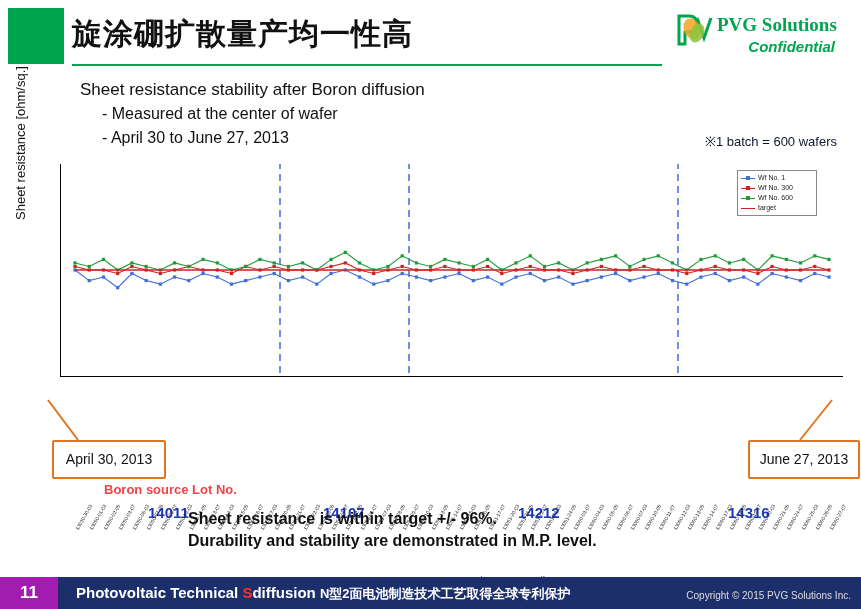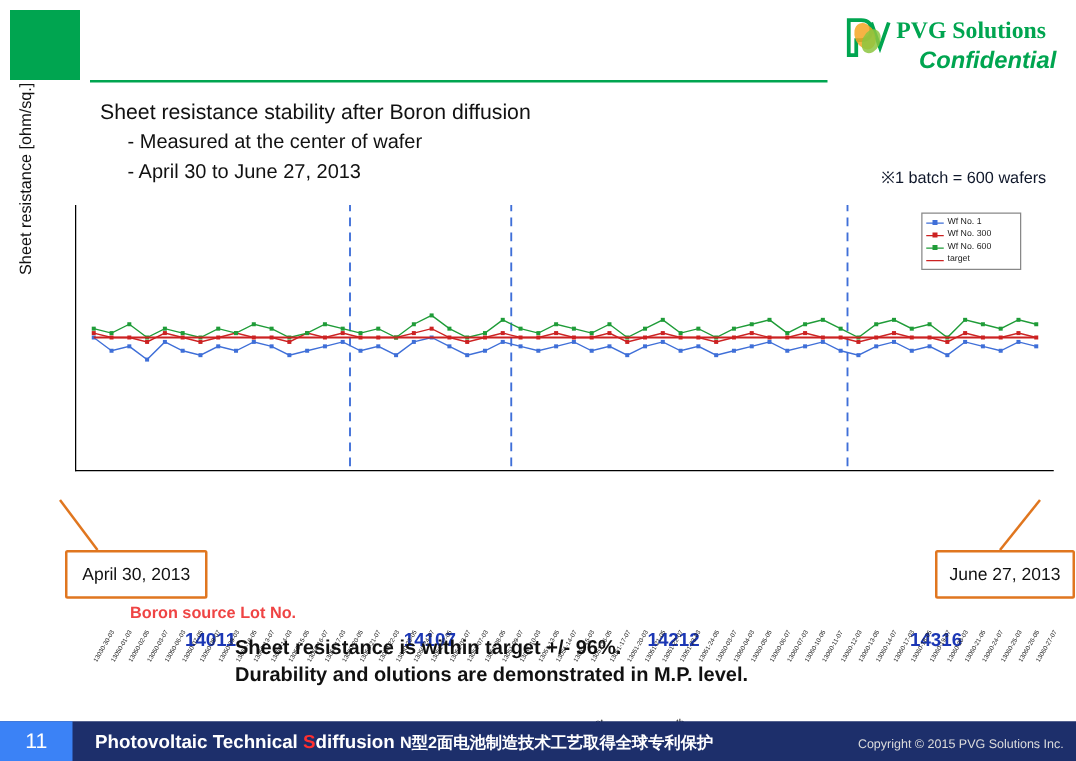--- a/index.html
+++ b/index.html
@@ -29,22 +29,22 @@
   .logo{
     position:absolute;right:10px;top:12px;width:180px;height:52px;
   }
   .logo-text{
     position:absolute;left:46px;top:2px;
     font-size:19px;font-weight:bold;color:#00a550;
     font-family:"Liberation Serif", serif;
     white-space:nowrap;
   }
   .logo-conf{
-    position:absolute;right:6px;top:26px;
-    font-size:19px;font-style:italic;font-weight:bold;color:#00a550;
+    position:absolute;right:16px;top:26px;
+    font-size:15px;font-style:italic;font-weight:bold;color:#00a550;
     white-space:nowrap;
   }
 
   
   .bullets{position:absolute;left:80px;top:78px;color:#111;}
   .b1{font-size:17px;line-height:24px;}
   .b2{font-size:16px;line-height:24px;margin-left:22px;}
   .note{
     position:absolute;right:24px;top:132px;font-size:13px;color:#0f172a;
     white-space:nowrap;
@@ -115,38 +115,39 @@
   }
   .wc-circ:before{
     content:"";position:absolute;left:5px;top:8px;width:14px;height:9px;
     background:#fff;border-radius:50% 50% 45% 45%;
   }
   .wc-text{position:absolute;left:30px;top:2px;font-size:16px;color:#111;white-space:nowrap;}
 
   
   .footer{position:absolute;left:0;bottom:0;width:861px;height:32px;background:#1d2f6b;}
   .pagenum{
-    position:absolute;left:0;bottom:0;width:58px;height:32px;background:#3b82f6;
-    color:#fff;font-size:17px;font-weight:normal;display:flex;align-items:center;justify-content:center;
+    position:absolute;left:0;bottom:0;width:58px;height:32px;background:#a21caf;
+    color:#fff;font-size:17px;font-weight:bold;display:flex;align-items:center;justify-content:center;
   }
   .foot-txt{
     position:absolute;left:76px;bottom:6px;color:#fff;font-size:15px;font-weight:bold;white-space:nowrap;
   }
   .foot-txt .red{color:#ff2f2f;}
   .foot-txt .cn{font-size:13px;}
   .copy{
     position:absolute;right:10px;bottom:8px;color:#dcdcdc;font-size:10px;white-space:nowrap;
   }
 </style>
 </head>
 <body>
 
 <div class="slide">
 
   <div class="hdr-green"></div>
+  <div class="hdr-title">旋涂硼扩散量产均一性高</div>
   <div class="hdr-rule"></div>
 
   <div class="logo">
     <svg width="46" height="40" viewBox="0 0 46 40">
       <path d="M8 4 L18 4 Q26 4 26 12 Q26 20 18 20 L14 20 L14 32 L8 32 Z" fill="none" stroke="#00a550" stroke-width="3"></path>
       <path d="M14 10 L14 10" fill="none"></path>
       <path d="M26 6 L33 26 L40 6" fill="none" stroke="#00a550" stroke-width="3"></path>
       <ellipse cx="21" cy="17" rx="8" ry="11" transform="rotate(-25 21 17)" fill="#f5a623" opacity="0.85"></ellipse>
       <ellipse cx="26" cy="21" rx="7" ry="10" transform="rotate(25 26 21)" fill="#8cc63f" opacity="0.85"></ellipse>
     </svg>
@@ -439,21 +440,21 @@
     <span>June 27,
 2013</span>
   </div>
   <svg style="position:absolute;left:0;top:0;width:861px;height:609px;pointer-events:none">
     <path d="M48 400 L78 440" stroke="#e0761f" stroke-width="2" fill="none"></path>
     <path d="M832 400 L800 440" stroke="#e0761f" stroke-width="2" fill="none"></path>
   </svg>
 
   <div class="concl">
     <div>Sheet resistance is within target +/- 96%.</div>
-    <div>Durability and olutions are demonstrated in M.P. level.</div>
+    <div>Durability and stability are demonstrated in M.P. level.</div>
   </div>
 
 
   <div class="footer"></div>
   <div class="pagenum">11</div>
   <div class="foot-txt">
     <span>Photovoltaic Technical </span><span class="red">S</span><span>diffusion </span><span class="cn">N型2面电池制造技术工艺取得全球专利保护</span>
   </div>
   <div class="copy">Copyright © 2015 PVG Solutions Inc.</div>
 

